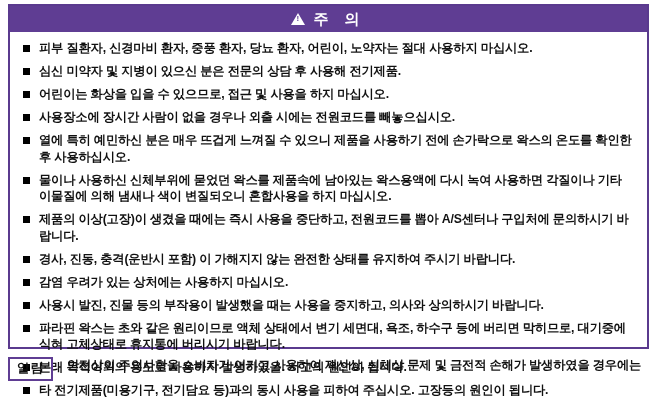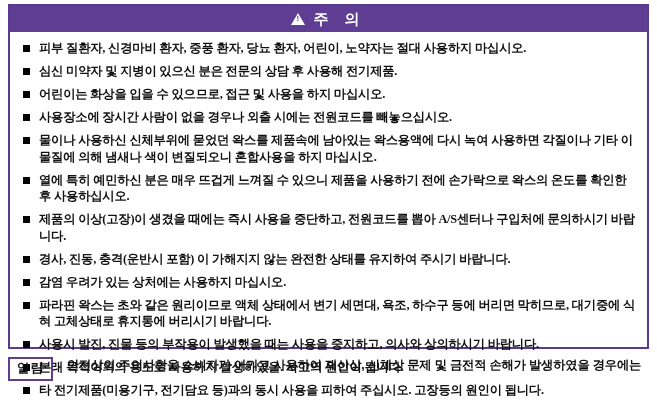--- a/index.html
+++ b/index.html
@@ -75,21 +75,20 @@
   }
   ul.warn-list > li {
     position: relative;
     padding-left: 17px;
     margin: 0 0 6.5px 0;
     font-size: 12.3px;
     line-height: 16.5px;
     font-weight: bold;
     color: #111111;
     letter-spacing: -0.2px;
-    font-family: Liberation Serif, serif;
   }
   ul.warn-list > li::before {
     content: "";
     position: absolute;
     left: 1px;
     top: 5px;
     width: 7px;
     height: 7px;
     background: #000000;
   }
@@ -137,27 +136,27 @@
     <div class="warn-header">
       <span class="tri"></span>
       <span class="warn-title">주 의</span>
     </div>
     <div class="warn-body">
       <ul class="warn-list">
         <li>피부 질환자, 신경마비 환자, 중풍 환자, 당뇨 환자, 어린이, 노약자는 절대 사용하지 마십시오.</li>
         <li>심신 미약자 및 지병이 있으신 분은 전문의 상담 후 사용해 전기제품.</li>
         <li>어린이는 화상을 입을 수 있으므로, 접근 및 사용을 하지 마십시오.</li>
         <li>사용장소에 장시간 사람이 없을 경우나 외출 시에는 전원코드를 빼놓으십시오.</li>
+        <li>열에 특히 예민하신 분은 매우 뜨겁게 느껴질 수 있으니 제품을 사용하기 전에 손가락으로 왁스의 온도를 확인한 후 사용하십시오.</li>
         <li>물이나 사용하신 신체부위에 묻었던 왁스를 제품속에 남아있는 왁스용액에 다시 녹여 사용하면 각질이나 기타 이물질에 의해 냄새나 색이 변질되오니 혼합사용을 하지 마십시오.</li>
-        <li>열에 특히 예민하신 분은 매우 뜨겁게 느껴질 수 있으니 제품을 사용하기 전에 손가락으로 왁스의 온도를 확인한 후 사용하십시오.</li>
         <li>제품의 이상(고장)이 생겼을 때에는 즉시 사용을 중단하고, 전원코드를 뽑아 A/S센터나 구입처에 문의하시기 바랍니다.</li>
         <li>경사, 진동, 충격(운반시 포함) 이 가해지지 않는 완전한 상태를 유지하여 주시기 바랍니다.</li>
         <li>감염 우려가 있는 상처에는 사용하지 마십시오.</li>
+        <li>사용시 발진, 진물 등의 부작용이 발생했을 때는 사용을 중지하고, 의사와 상의하시기 바랍니다.</li>
         <li>파라핀 왁스는 초와 같은 원리이므로 액체 상태에서 변기 세면대, 욕조, 하수구 등에 버리면 막히므로, 대기중에 식혀 고체상태로 휴지통에 버리시기 바랍니다.</li>
-        <li>사용시 발진, 진물 등의 부작용이 발생했을 때는 사용을 중지하고, 의사와 상의하시기 바랍니다.</li>
         <li>본래 목적이외의 용도로 사용하지 발생하였을. 사고의 원인이 됩니다.</li>
         <li>타 전기제품(미용기구, 전기담요 등)과의 동시 사용을 피하여 주십시오. 고장등의 원인이 됩니다.</li>
       </ul>
     </div>
   </section>
 
   <section class="notice">
     <div class="notice-badge">알림</div>
     <div class="notice-text">
       <span>안전상의 주의사항을 소비자가 어기고 사용하여 재산상, 신체상 문제 및 금전적 손해가 발생하였을 경우에는</span>

